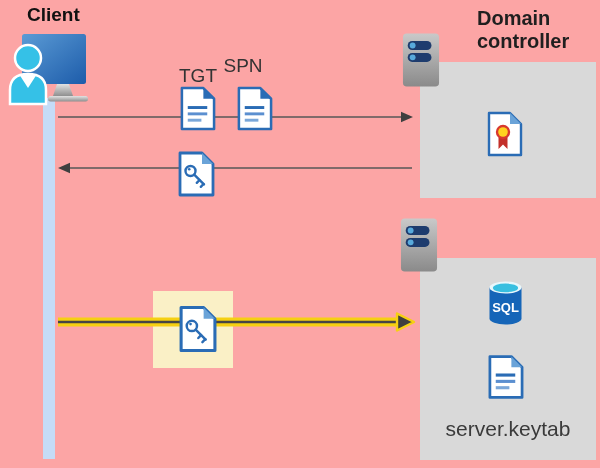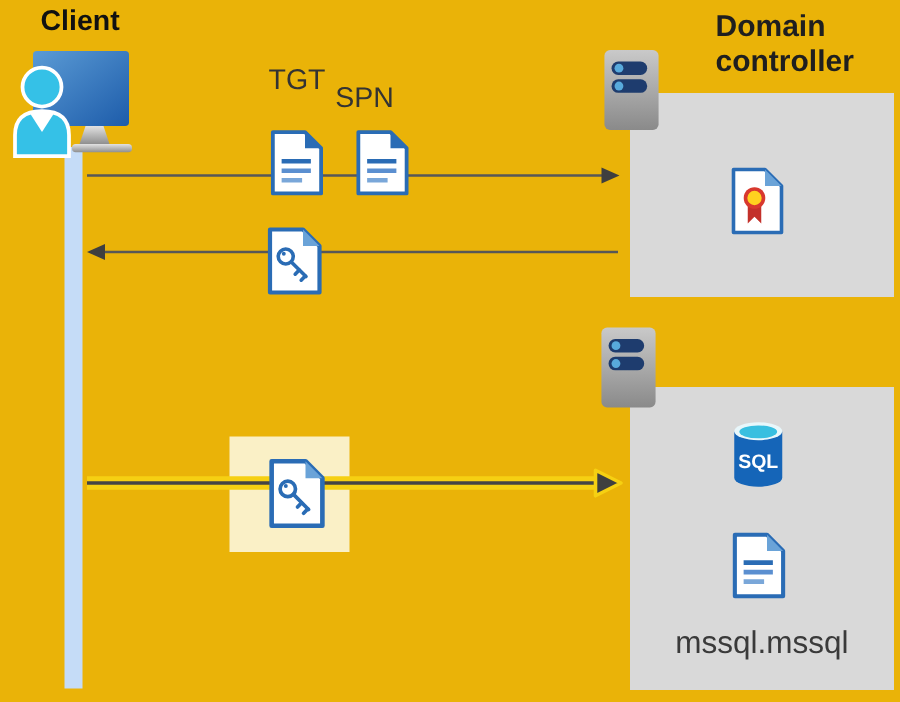--- a/index.html
+++ b/index.html
@@ -2,21 +2,21 @@
 <html><head>
 <meta charset="utf-8">
 <style>
   * { margin: 0; padding: 0; box-sizing: border-box; }
   html,body { background: #ffffff; }
   body { font-family: "Liberation Sans", sans-serif; }
   .stage {
     position: relative;
     width: 600px;
     height: 468px;
-    background: #eab308;
+    background: #fca5a5;
     overflow: hidden;
   }
   .abs { position: absolute; }
   .box {
     background: #d9d9d9;
     z-index: 1;
   }
   .lifeline {
     background: #c5dcf7;
     z-index: 1;
@@ -81,23 +81,23 @@
 
     <g>
       <line x1="58" y1="322" x2="399" y2="322" stroke="#f6d012" stroke-width="9"></line>
       <line x1="58" y1="322" x2="397" y2="322" stroke="#454545" stroke-width="2.4"></line>
       <polygon points="397,313.5 414,322 397,330.5" fill="#3f3f3f" stroke="#f6d012" stroke-width="2.4" stroke-linejoin="round"></polygon>
     </g>
   </svg>
 
   <div class="abs client-title" style="left:27px; top:4px;">Client</div>
   <div class="abs node-title" style="left:453px; top:7px; width:145px;">Domain controller</div>
-  <div class="abs ticket-label" style="left:176px; top:43px; width:44px;">TGT</div>
+  <div class="abs ticket-label" style="left:176px; top:65px; width:44px;">TGT</div>
   <div class="abs ticket-label" style="left:221px; top:55px; width:44px;">SPN</div>
-  <div class="abs file-label" style="left:420px; top:417px; width:176px;">mssql.mssql</div>
+  <div class="abs file-label" style="left:420px; top:417px; width:176px;">server.keytab</div>
 
   <svg class="abs icon" style="left:6px; top:28px;" width="100" height="78" viewBox="0 0 100 78">
     <defs>
       <linearGradient id="gMon" x1="0" y1="0" x2="1" y2="1">
         <stop offset="0" stop-color="#5b9bd5"></stop>
           <stop offset="1" stop-color="#1d5caa"></stop>
       </linearGradient>
       <linearGradient id="gStand" x1="0" y1="0" x2="0" y2="1">
         <stop offset="0" stop-color="#e2e2e2"></stop>
           <stop offset="1" stop-color="#8f8f8f"></stop>

